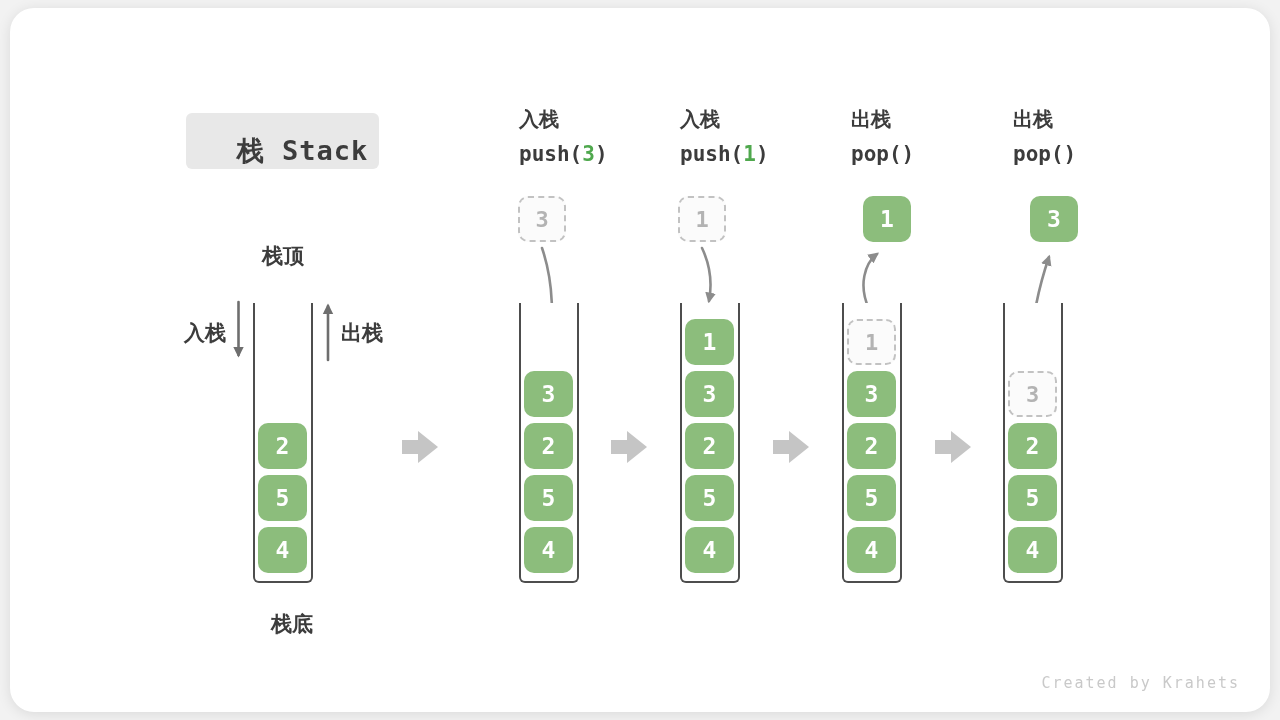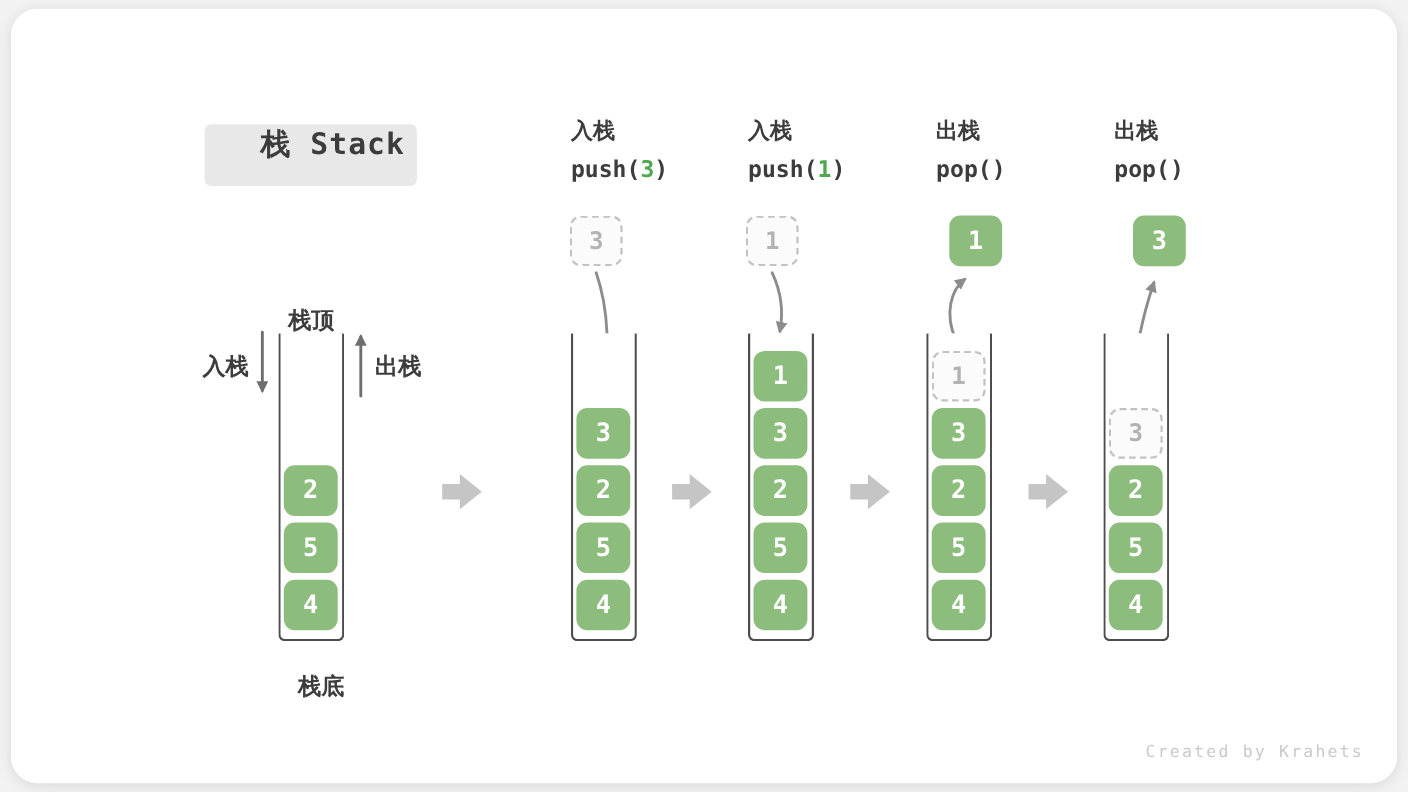--- a/index.html
+++ b/index.html
@@ -11,27 +11,27 @@
   }
   *{margin:0;padding:0;box-sizing:border-box;}
   html,body{width:1280px;height:720px;overflow:hidden;}
   body{background:var(--page-bg);font-family:"Liberation Sans",sans-serif;}
   .canvas{position:relative;width:1280px;height:720px;}
   .card{position:absolute;left:10px;top:8px;right:10px;bottom:8px;background:var(--card-bg);
         border-radius:24px;box-shadow:0 2px 14px rgba(0,0,0,0.10);}
   .overlay{position:absolute;left:0;top:0;width:1280px;height:720px;pointer-events:none;}
 
   .title-box{position:absolute;left:186px;top:113px;width:193px;height:56px;
-             background:var(--title-bg);border-radius:6px;display:flex;align-items:flex-start;
+             background:var(--title-bg);border-radius:6px;display:flex;align-items:flex-end;
              justify-content:center;padding-left:40px;}
   .title-box span{font-size:27px;font-weight:700;color:var(--label-dark);
                   font-family:"DejaVu Sans Mono","Liberation Sans",monospace;letter-spacing:1px;}
 
   .cn-label{position:absolute;font-size:21px;font-weight:700;color:var(--label-dark);}
-  .lbl-stack-top{left:253px;top:242px;width:60px;text-align:center;margin-top:35px;}
+  .lbl-stack-top{left:253px;top:242px;width:60px;text-align:center;}
   .lbl-stack-bottom{left:253px;top:610px;width:60px;text-align:right;}
   .lbl-push{left:160px;top:319px;width:66px;text-align:right;}
   .lbl-pop{left:341px;top:319px;width:66px;text-align:left;}
 
   .col-header{position:absolute;top:106px;}
   .op-cn{font-size:20px;font-weight:700;color:var(--label-dark);line-height:26px;}
   .op-code{font-family:"DejaVu Sans Mono",monospace;font-size:21px;font-weight:600;
            color:var(--label-dark);line-height:26px;margin-top:9px;}
   .op-code .arg{color:var(--green-code);font-weight:700;}
 

